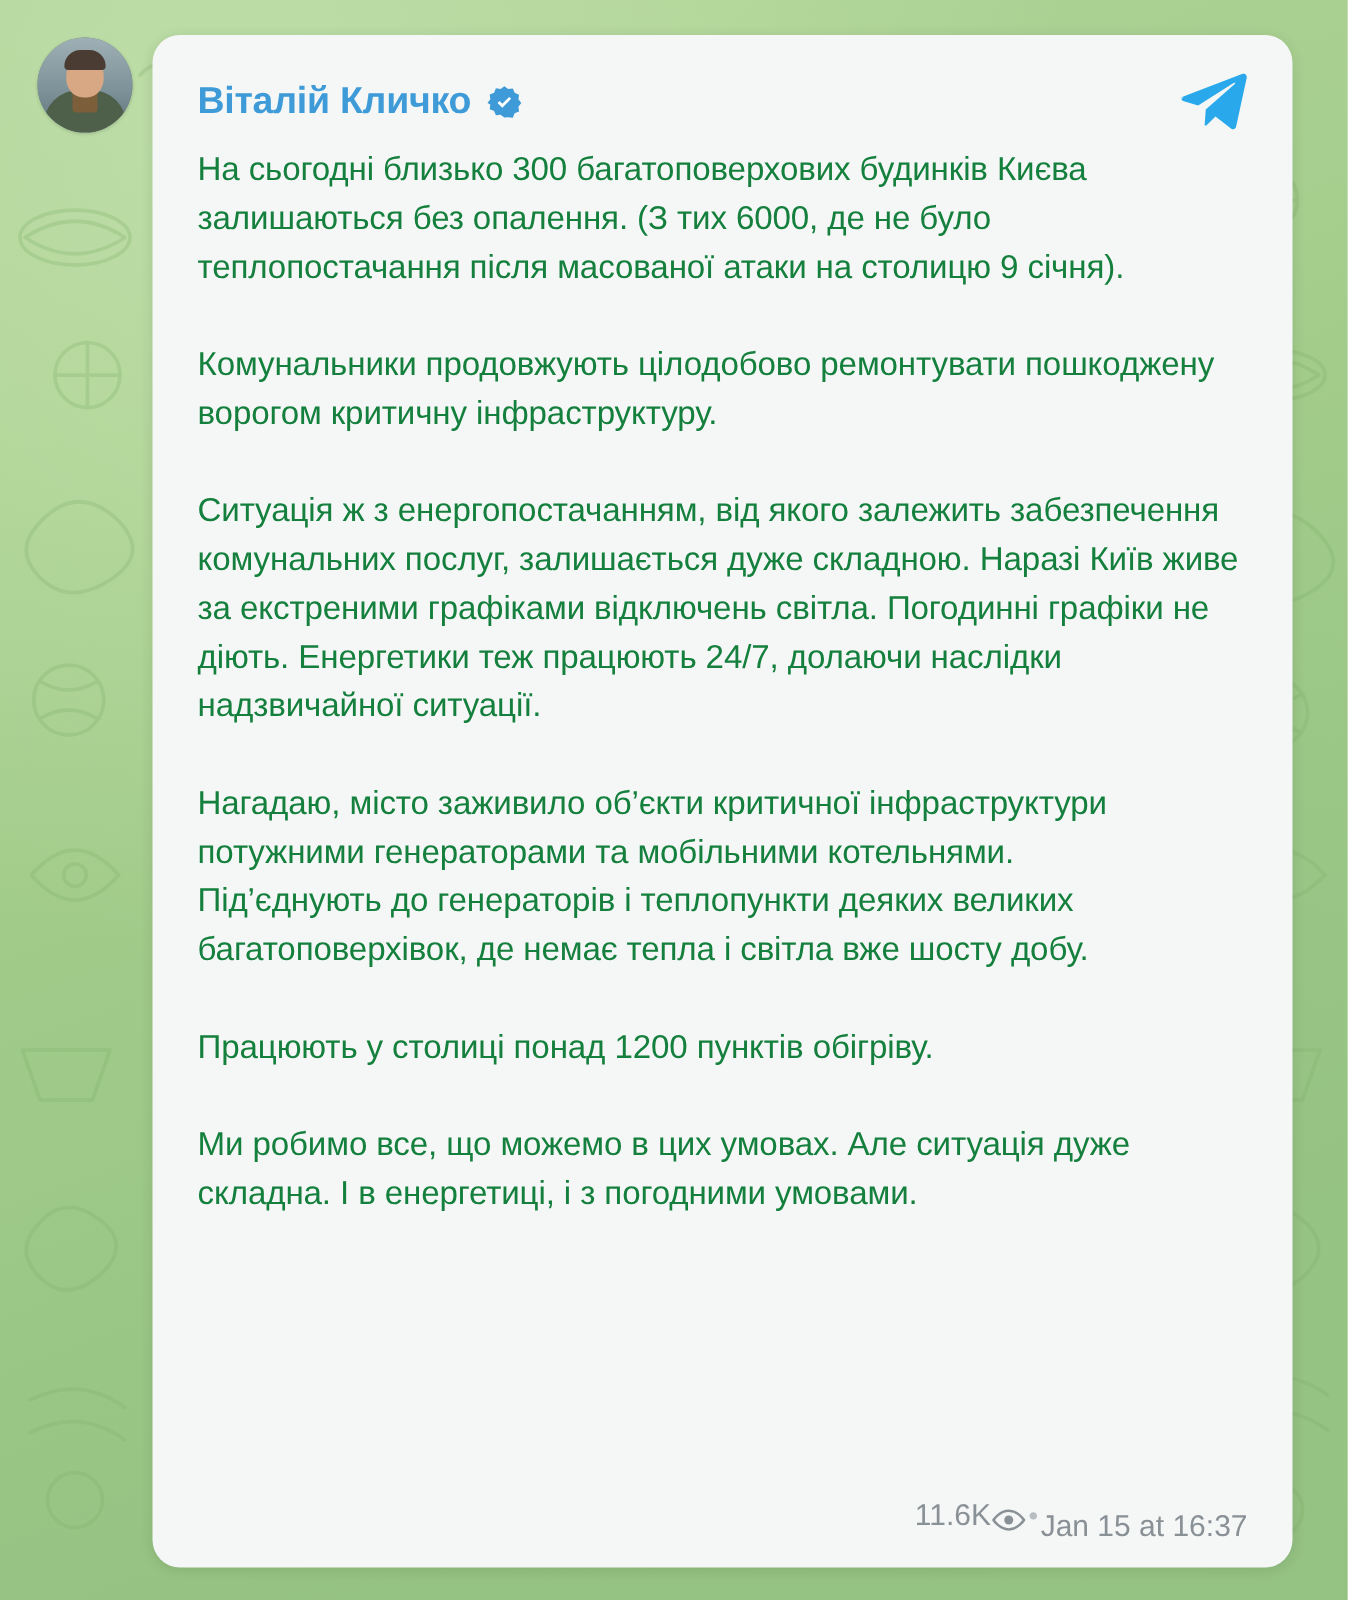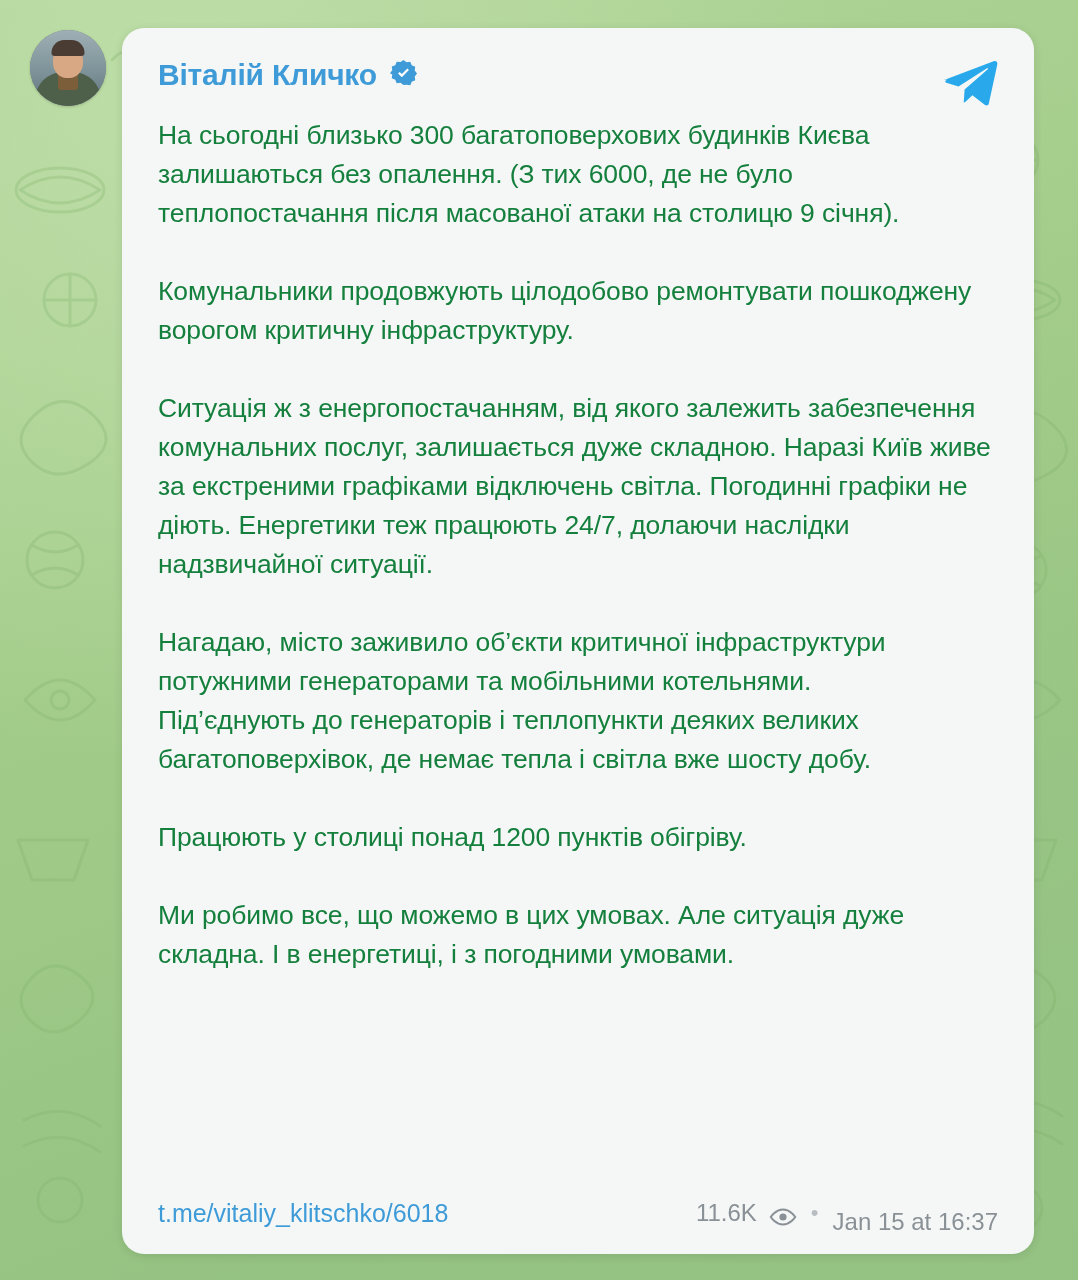--- a/index.html
+++ b/index.html
@@ -62,21 +62,21 @@
     background: #f4f7f6;
     border-radius: 22px;
     box-shadow: 0 2px 10px rgba(0,0,0,0.10);
     box-sizing: border-box;
     padding: 30px 36px 0 36px;
     overflow: hidden;
   }
 
   .card-head {
     display: flex;
-    align-items: flex-start;
+    align-items: center;
     height: 46px;
   }
   .author-name {
     font-size: 30px;
     font-weight: bold;
     color: #3e9bd8;
     letter-spacing: -0.2px;
     white-space: nowrap;
   }
   .verified {
@@ -113,21 +113,21 @@
   .post-link {
     font-size: 25px;
     color: #3e9bd8;
     text-decoration: none;
     white-space: nowrap;
   }
   .footer-right {
     margin-left: auto;
     display: flex;
     align-items: center;
-    gap: 12px;
+    gap: 0;
     color: #8a9196;
     font-size: 24px;
     white-space: nowrap;
   }
   .views-count { color: #8a9196; }
   .eye-icon { width: 28px; height: 18px; display:block; }
   .dot-sep { color: #b7bdc0; font-size: 22px; margin: 0 2px; }
   .timestamp { color: #8a9196; margin-top: 18px; }
 </style>
 </head>
@@ -207,21 +207,20 @@
 Ситуація ж з енергопостачанням, від якого залежить забезпечення комунальних послуг, залишається дуже складною. Наразі Київ живе за екстреними графіками відключень світла. Погодинні графіки не діють. Енергетики теж працюють 24/7, долаючи наслідки надзвичайної ситуації.
 
 Нагадаю, місто заживило об’єкти критичної інфраструктури потужними генераторами та мобільними котельнями.
 Під’єднують до генераторів і теплопункти деяких великих багатоповерхівок, де немає тепла і світла вже шосту добу.
 
 Працюють у столиці понад 1200 пунктів обігріву.
 
 Ми робимо все, що можемо в цих умовах. Але ситуація дуже складна. І в енергетиці, і з погодними умовами.</div>
 
     <div class="card-footer">
-      <a class="post-link" href="#">t.me/vitaliy_klitschko/6018</a>
       <div class="footer-right">
         <span class="views-count">11.6K</span>
         <span class="eye-icon">
           <svg viewBox="0 0 28 18" width="28" height="18" xmlns="http://www.w3.org/2000/svg">
             <path d="M14 1.5C6.5 1.5 1.8 9 1.8 9S6.5 16.5 14 16.5 26.2 9 26.2 9 21.5 1.5 14 1.5z" fill="none" stroke="#8a9196" stroke-width="2"></path>
             <circle cx="14" cy="9" r="3.6" fill="#8a9196"></circle>
           </svg>
         </span>
         <span class="dot-sep">•</span>
         <span class="timestamp">Jan 15 at 16:37</span>

